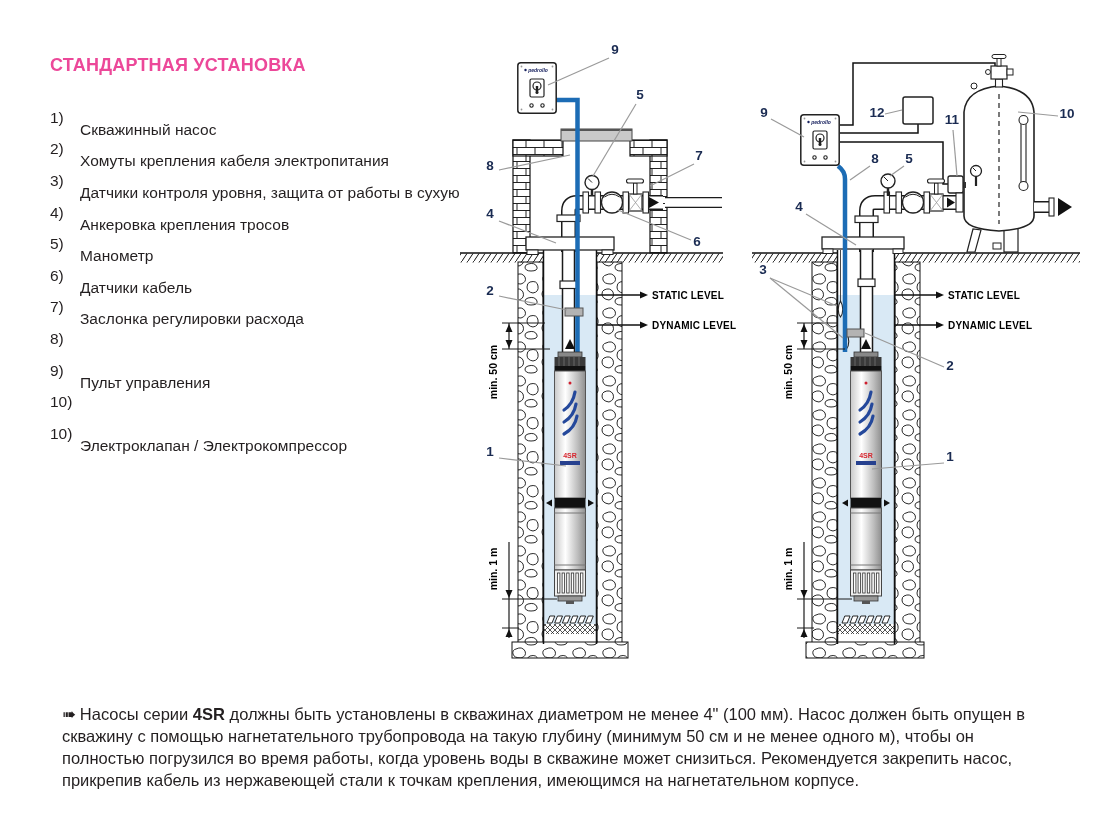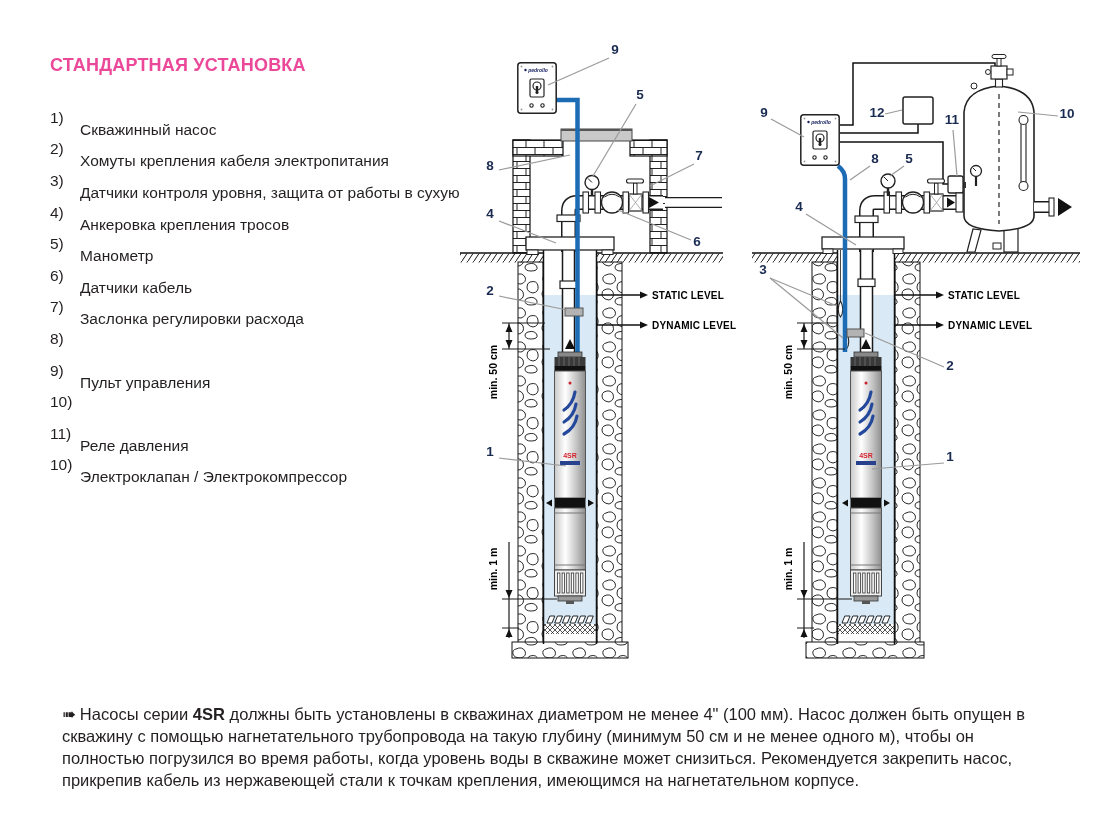--- a/index.html
+++ b/index.html
@@ -62,24 +62,20 @@
       </div>
     <div class="lrow">
         <span class="lnum">8)</span>
       </div>
     <div class="lrow">
         <span class="lnum">9)</span>
         <span class="ltext">Пульт управления</span>
       </div>
     <div class="lrow">
         <span class="lnum">10)</span>
-      </div>
-    <div class="lrow">
-        <span class="lnum">11)</span>
-        <span class="ltext">Реле давления</span>
       </div>
     <div class="lrow">
         <span class="lnum">10)</span>
         <span class="ltext">Электроклапан / Электрокомпрессор</span>
       </div>
   </div>
 
   <div id="note"><span class="arr">➠</span><span>Насосы серии </span><b>4SR</b><span> должны быть установлены в скважинах диаметром не менее 4" (100 мм). Насос должен быть опущен в скважину с помощью нагнетательного трубопровода на такую глубину (минимум 50 см и не менее одного м), чтобы он полностью погрузился во время работы, когда уровень воды в скважине может снизиться. Рекомендуется закрепить насос, прикрепив кабель из нержавеющей стали к точкам крепления, имеющимся на нагнетательном корпусе.</span></div>
 
   <div id="diagrams">

